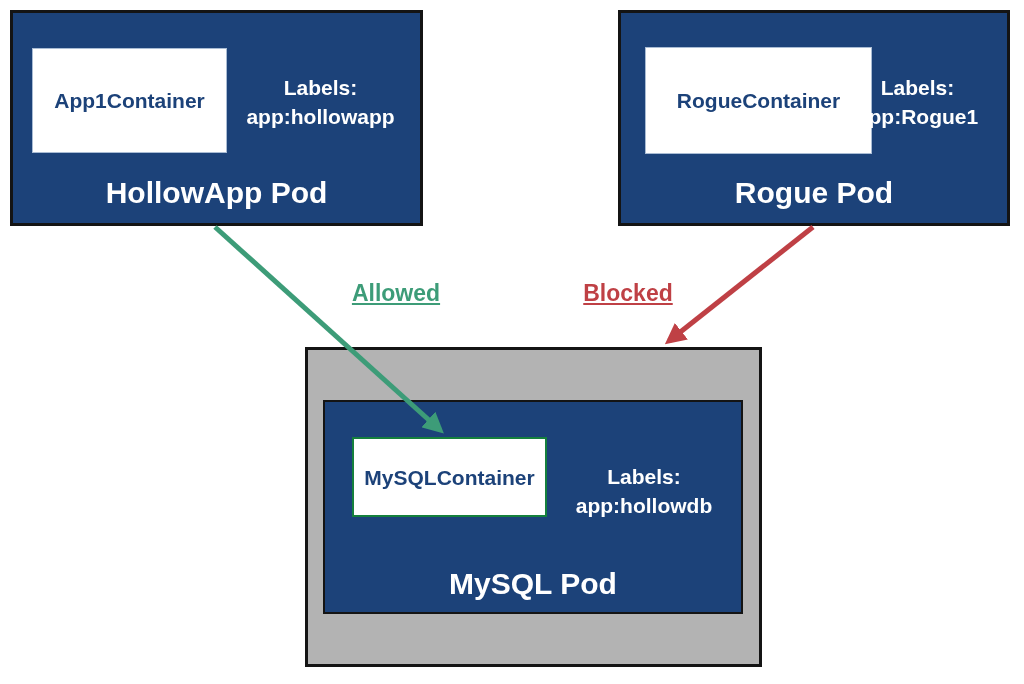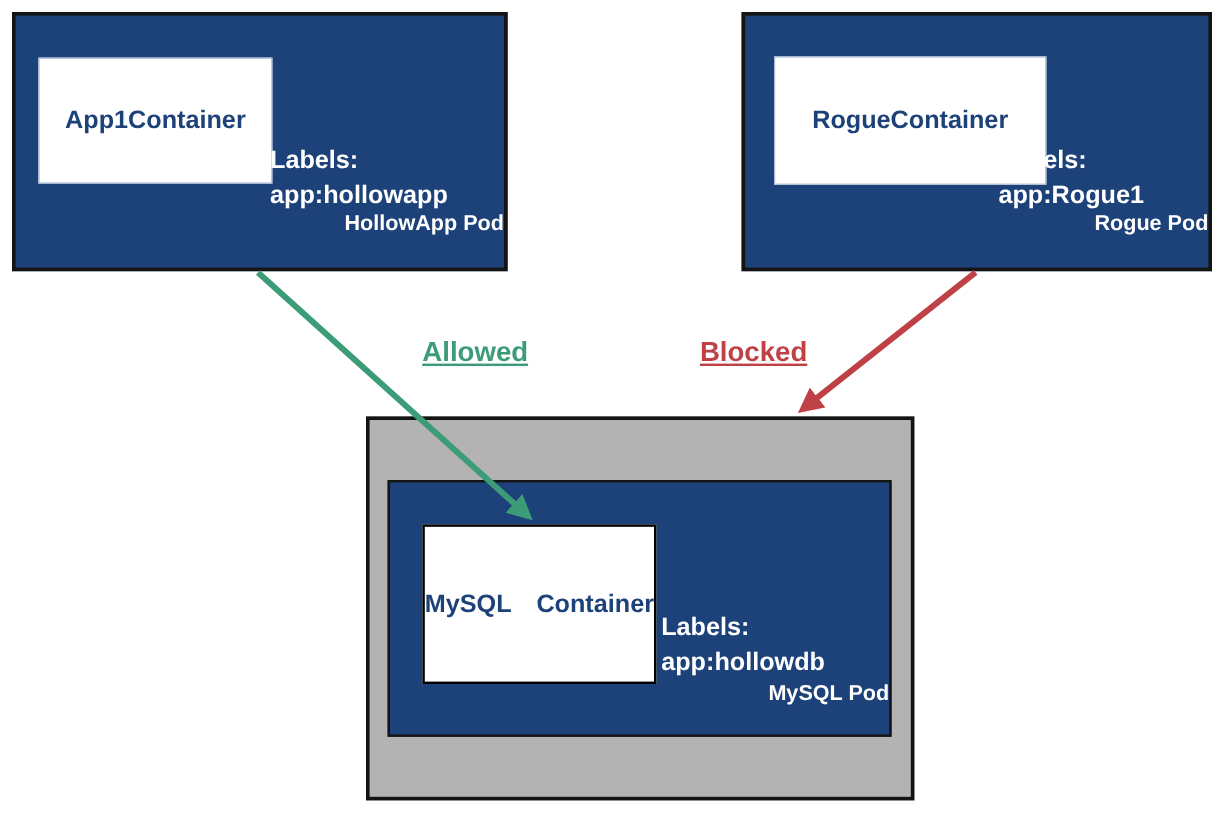--- a/index.html
+++ b/index.html
@@ -18,32 +18,32 @@
   }
   #mysql-pod { left:15px; top:50px; width:420px; height:214px; border-width:2px; }
 
   .container-box {
     position:absolute; background:#ffffff; box-sizing:border-box;
     display:flex; flex-direction:row; align-items:center; justify-content:center;
     text-align:center; color:#1c4279; font-size:21px; line-height:29px;
   }
   #app1-box  { left:19px; top:35px; width:195px; height:105px; border:1px solid #a9bcd4; }
   #rogue-box { left:24px; top:34px; width:227px; height:107px; border:1px solid #a9bcd4;align-items:center; }
-  #mysql-box { left:27px; top:35px; width:195px; height:133px; border:2px solid #000000;justify-content:space-between; }
+  #mysql-box { left:27px; top:35px; width:195px; height:80px; border:2px solid #15803d; }
 
   .labels-block {
-    position:absolute; color:#ffffff; font-size:21px; line-height:29px; text-align:left;margin-top:46px;
+    position:absolute; color:#ffffff; font-size:21px; line-height:29px; text-align:center;
   }
   #hollowapp-labels { left:212px; right:4px; top:60px; }
   #rogue-labels     { left:211px; right:4px; top:60px; }
   #mysql-labels     { left:226px; right:4px; top:60px; }
   .labels-block span, .container-box span { display:block; }
 
   .pod-label {
-    position:absolute; left:0; right:0; text-align:right; color:#ffffff; font-size:18px;
+    position:absolute; left:0; right:0; text-align:center; color:#ffffff; font-size:30px;
   }
   #hollowapp-pod .pod-label, #rogue-pod .pod-label { top:163px; }
   #mysql-pod .pod-label { top:165px; }
 
   .policy-label {
     position:absolute; left:0; right:0; top:287px; text-align:center;
     color:#1c4279; font-size:25px;
   }
 
   .arrow-label { position:absolute; font-size:23px; text-align:center; width:160px;text-decoration:underline; }

